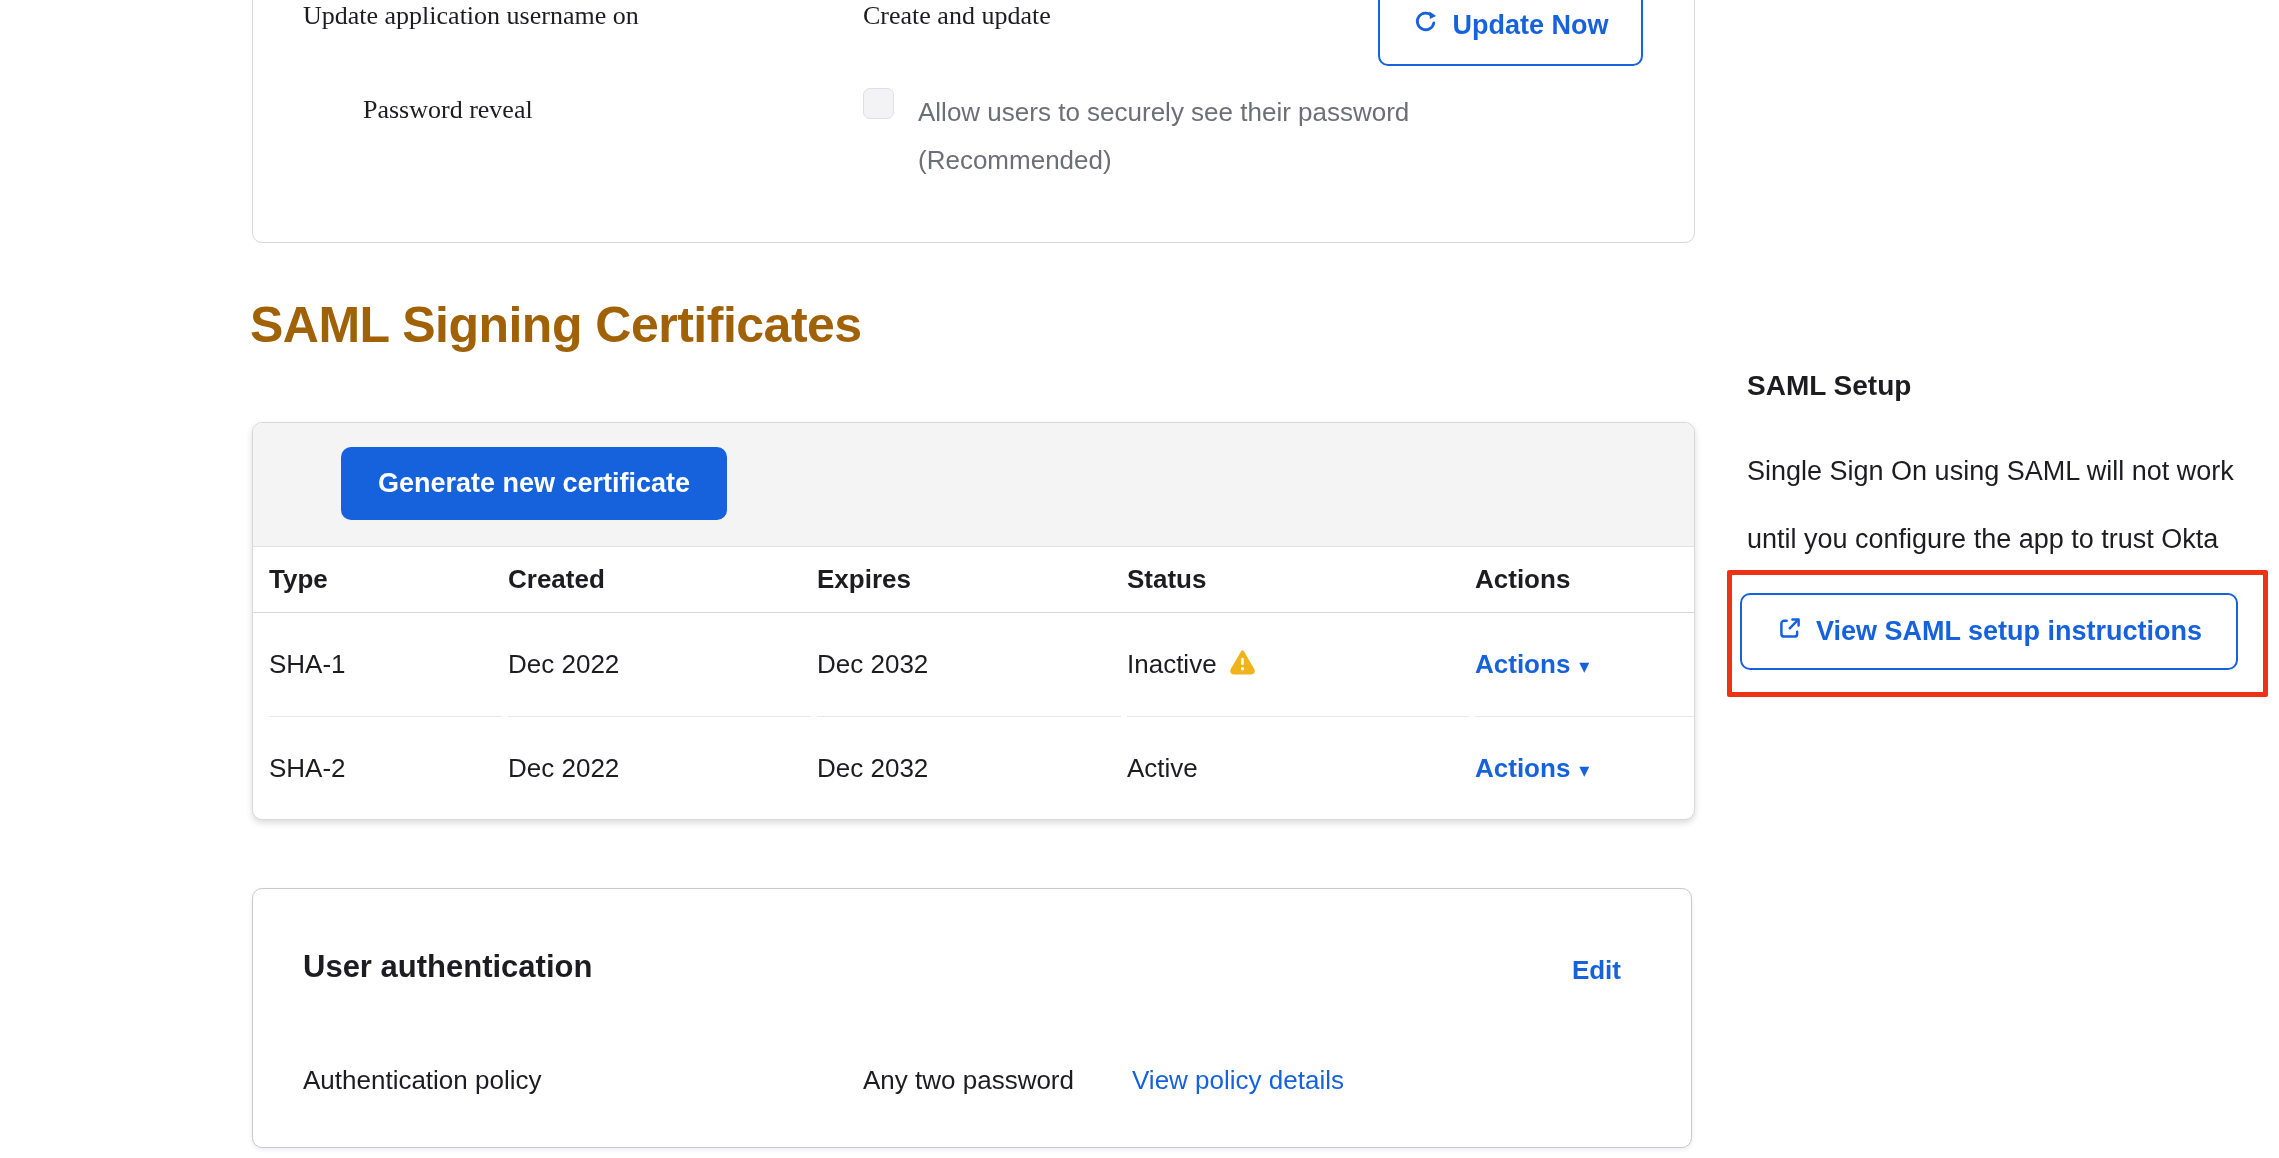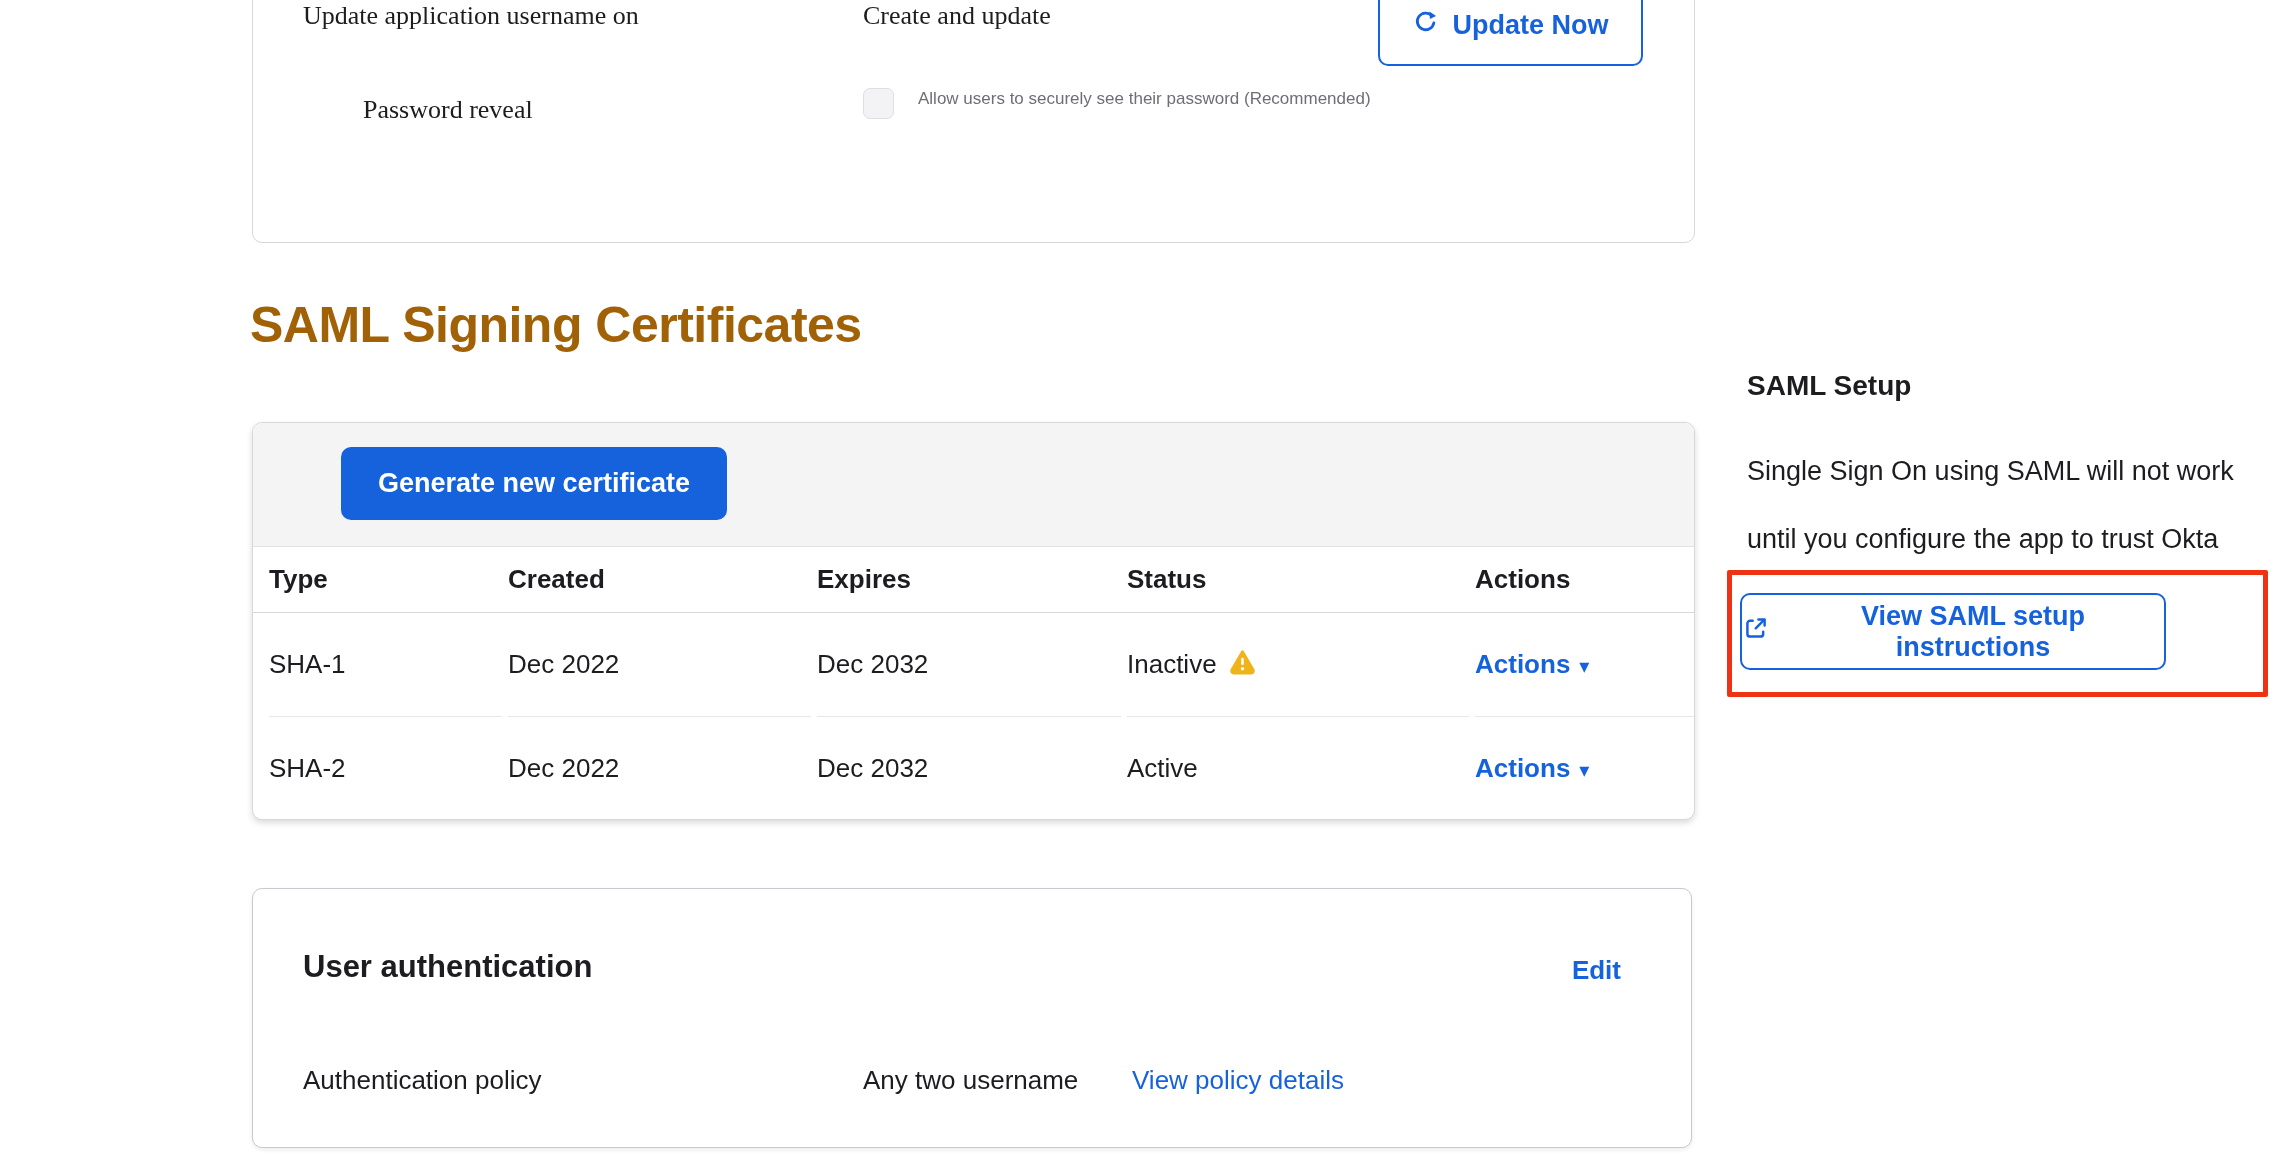--- a/index.html
+++ b/index.html
@@ -13,22 +13,22 @@
   .row-label { position:absolute; font-size:26px; color:#1d1d21;font-family:Liberation Serif, serif; }
   .top-card .lbl-1 { left:50px; top:24px; }
   .top-card .val-1 { left:610px; top:24px; }
   .btn-outline { display:flex; align-items:center; justify-content:center; gap:13px;
     background:#fff; border:2px solid #1662dd; border-radius:10px; color:#1662dd;
     font-weight:bold; font-size:27px; cursor:pointer; font-family:inherit; }
   .update-now { position:absolute; left:1125px; top:8px; width:265px; height:81px; }
   .top-card .lbl-2 { left:62px; top:118px;margin-left:48px; }
   .checkbox { position:absolute; left:610px; top:111px; width:31px; height:31px;
     background:#f3f3f6; border:1.5px solid #dedee3; border-radius:7px; }
-  .checkbox-label { position:absolute; left:665px; top:98px; width:600px;
-    font-size:17px; line-height:48px; color:#6e6e78; }
+  .checkbox-label { position:absolute; left:665px; top:111px; width:600px;
+    font-size:26px; line-height:48px; color:#6e6e78; }
 
   
   .h1 { position:absolute; left:250px; top:296px; font-size:50px; font-weight:bold;
     letter-spacing:-0.5px; color:#a16207; }
 
   .cert-panel { position:absolute; left:252px; top:422px; width:1443px; height:398px;
     background:#fff; border:1.5px solid #d8d8dc; border-radius:10px;
     box-shadow:0 3px 6px rgba(29,29,33,0.16); overflow:hidden; }
   .cert-toolbar { height:124px; background:#f4f4f5; border-bottom:1px solid #e2e2e6; position:relative; }
   .btn-primary { position:absolute; left:50px; top:24px; width:386px; height:73px;
@@ -41,21 +41,21 @@
   .cert-row > div { height:100%; display:flex; align-items:center; border-bottom:1px solid #e7e7ea; }
   .status-cell { gap:12px; }
   .actions-link { color:#1662dd; font-weight:bold; font-size:26px; cursor:pointer; display:flex; align-items:center; gap:9px; }
   .caret { font-size:20px; line-height:1; position:relative; top:1px; }
 
   
   .sb-heading { position:absolute; left:1747px; top:370px; font-size:28px; font-weight:bold; }
   .sb-desc { position:absolute; left:1747px; top:437px; width:500px; font-size:27px; line-height:68px; }
   .annotation-box { position:absolute; left:1727px; top:570px; width:541px; height:127px;
     border:5px solid #ee3214; border-radius:2px; }
-  .view-saml-btn { position:absolute; left:1740px; top:593px; width:426px; height:77px; font-size:27px; }
+  .view-saml-btn { position:absolute; left:1740px; top:593px; width:498px; height:77px; font-size:27px; }
 
   
   .ua-card { position:absolute; left:252px; top:888px; width:1440px; height:260px;
     background:#fff; border:1.5px solid #c9c9cf; border-radius:10px;
     box-shadow:0 2px 4px rgba(29,29,33,0.08); }
   .ua-heading { position:absolute; left:50px; top:60px; font-size:31px; font-weight:bold; }
   .ua-edit { position:absolute; right:70px; top:66px; font-size:26px; font-weight:bold;
     color:#1662dd; cursor:pointer; }
   .ua-label { position:absolute; left:50px; top:176px; font-size:26px; }
   .ua-value { position:absolute; left:610px; top:176px; font-size:26px; }
@@ -152,17 +152,17 @@
         <path d="M14.6 3.9 h5.5 v5.5" fill="none" stroke="#1662dd" stroke-width="2.2" stroke-linecap="round" stroke-linejoin="round"></path>
       </svg>
     </span>
     <span>View SAML setup instructions</span>
   </button>
 
   <div class="ua-card">
     <div class="ua-heading">User authentication</div>
     <div class="ua-edit">Edit</div>
     <div class="ua-label">Authentication policy</div>
-    <div class="ua-value">Any two username</div>
+    <div class="ua-value">Any two password</div>
     <div class="ua-link">View policy details</div>
   </div>
 
 </div>
 
 </body></html>

